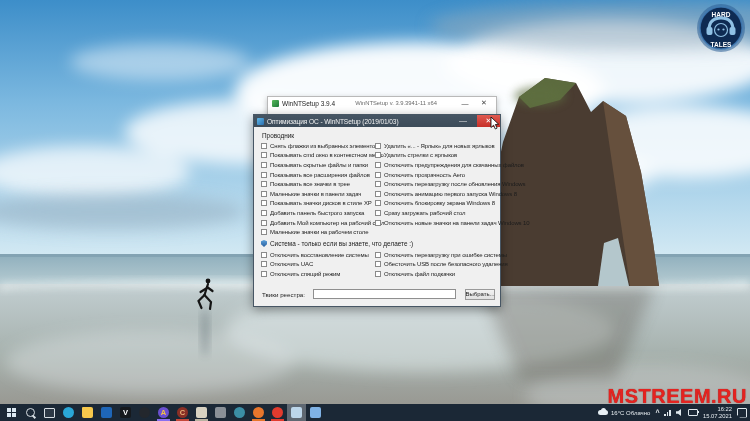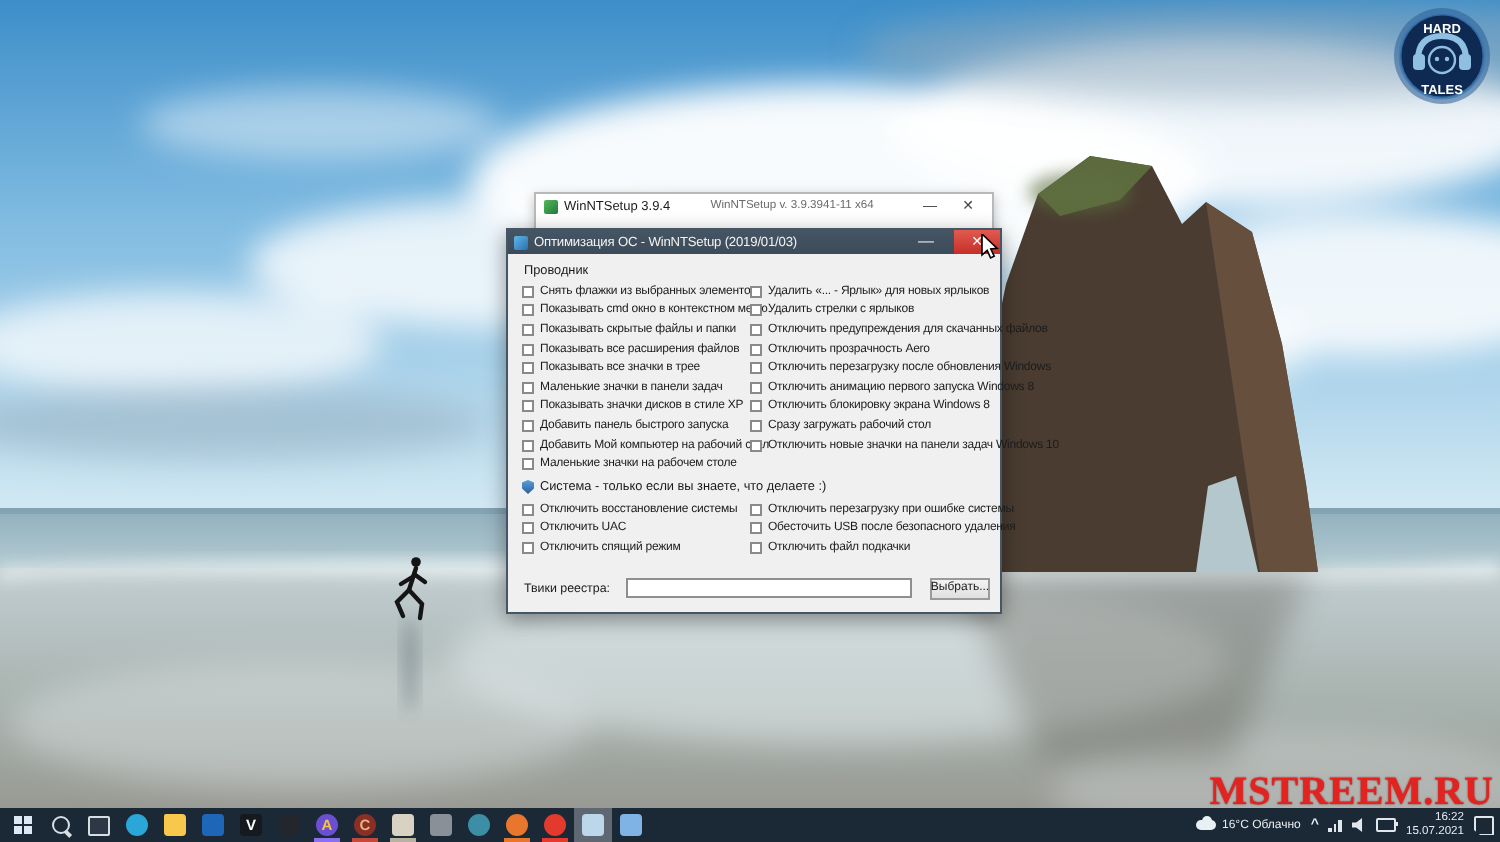--- a/index.html
+++ b/index.html
@@ -61,21 +61,20 @@
     box-sizing:border-box;font-size:6px;padding:0 2px;font-family:"Liberation Sans",sans-serif;}
   .reg-button{flex:none;width:30px;height:11px;background:linear-gradient(#f2f2f2,#e0e0e0);
     border:1px solid #9a9a9a;font-size:6px;color:#1a1a1a;display:flex;align-items:center;justify-content:center;}
   
   .cursor{position:absolute;left:490px;top:117px;z-index:30;}
   
   .watermark{
     position:absolute;right:3px;bottom:13px;z-index:25;
     font-size:20px;font-weight:800;color:#e42320;letter-spacing:.5px;
     text-shadow:0 0 1px #8a1510;
-    font-family:Liberation Serif, serif;
   }
   
   .taskbar{
     position:absolute;left:0;right:0;bottom:0;height:17px;z-index:20;
     background:#1b2836;display:flex;align-items:center;padding-left:2px;box-sizing:border-box;
   }
   .tb-btn{width:19px;height:17px;display:flex;align-items:center;justify-content:center;flex:none;}
   .win-logo{display:grid;grid-template-columns:4px 4px;grid-template-rows:4px 4px;gap:1px;}
   .win-logo i{background:#dce9f2;display:block;}
   .search-glyph{position:relative;width:7px;height:7px;border:1.3px solid #d7dee3;border-radius:50%;}

